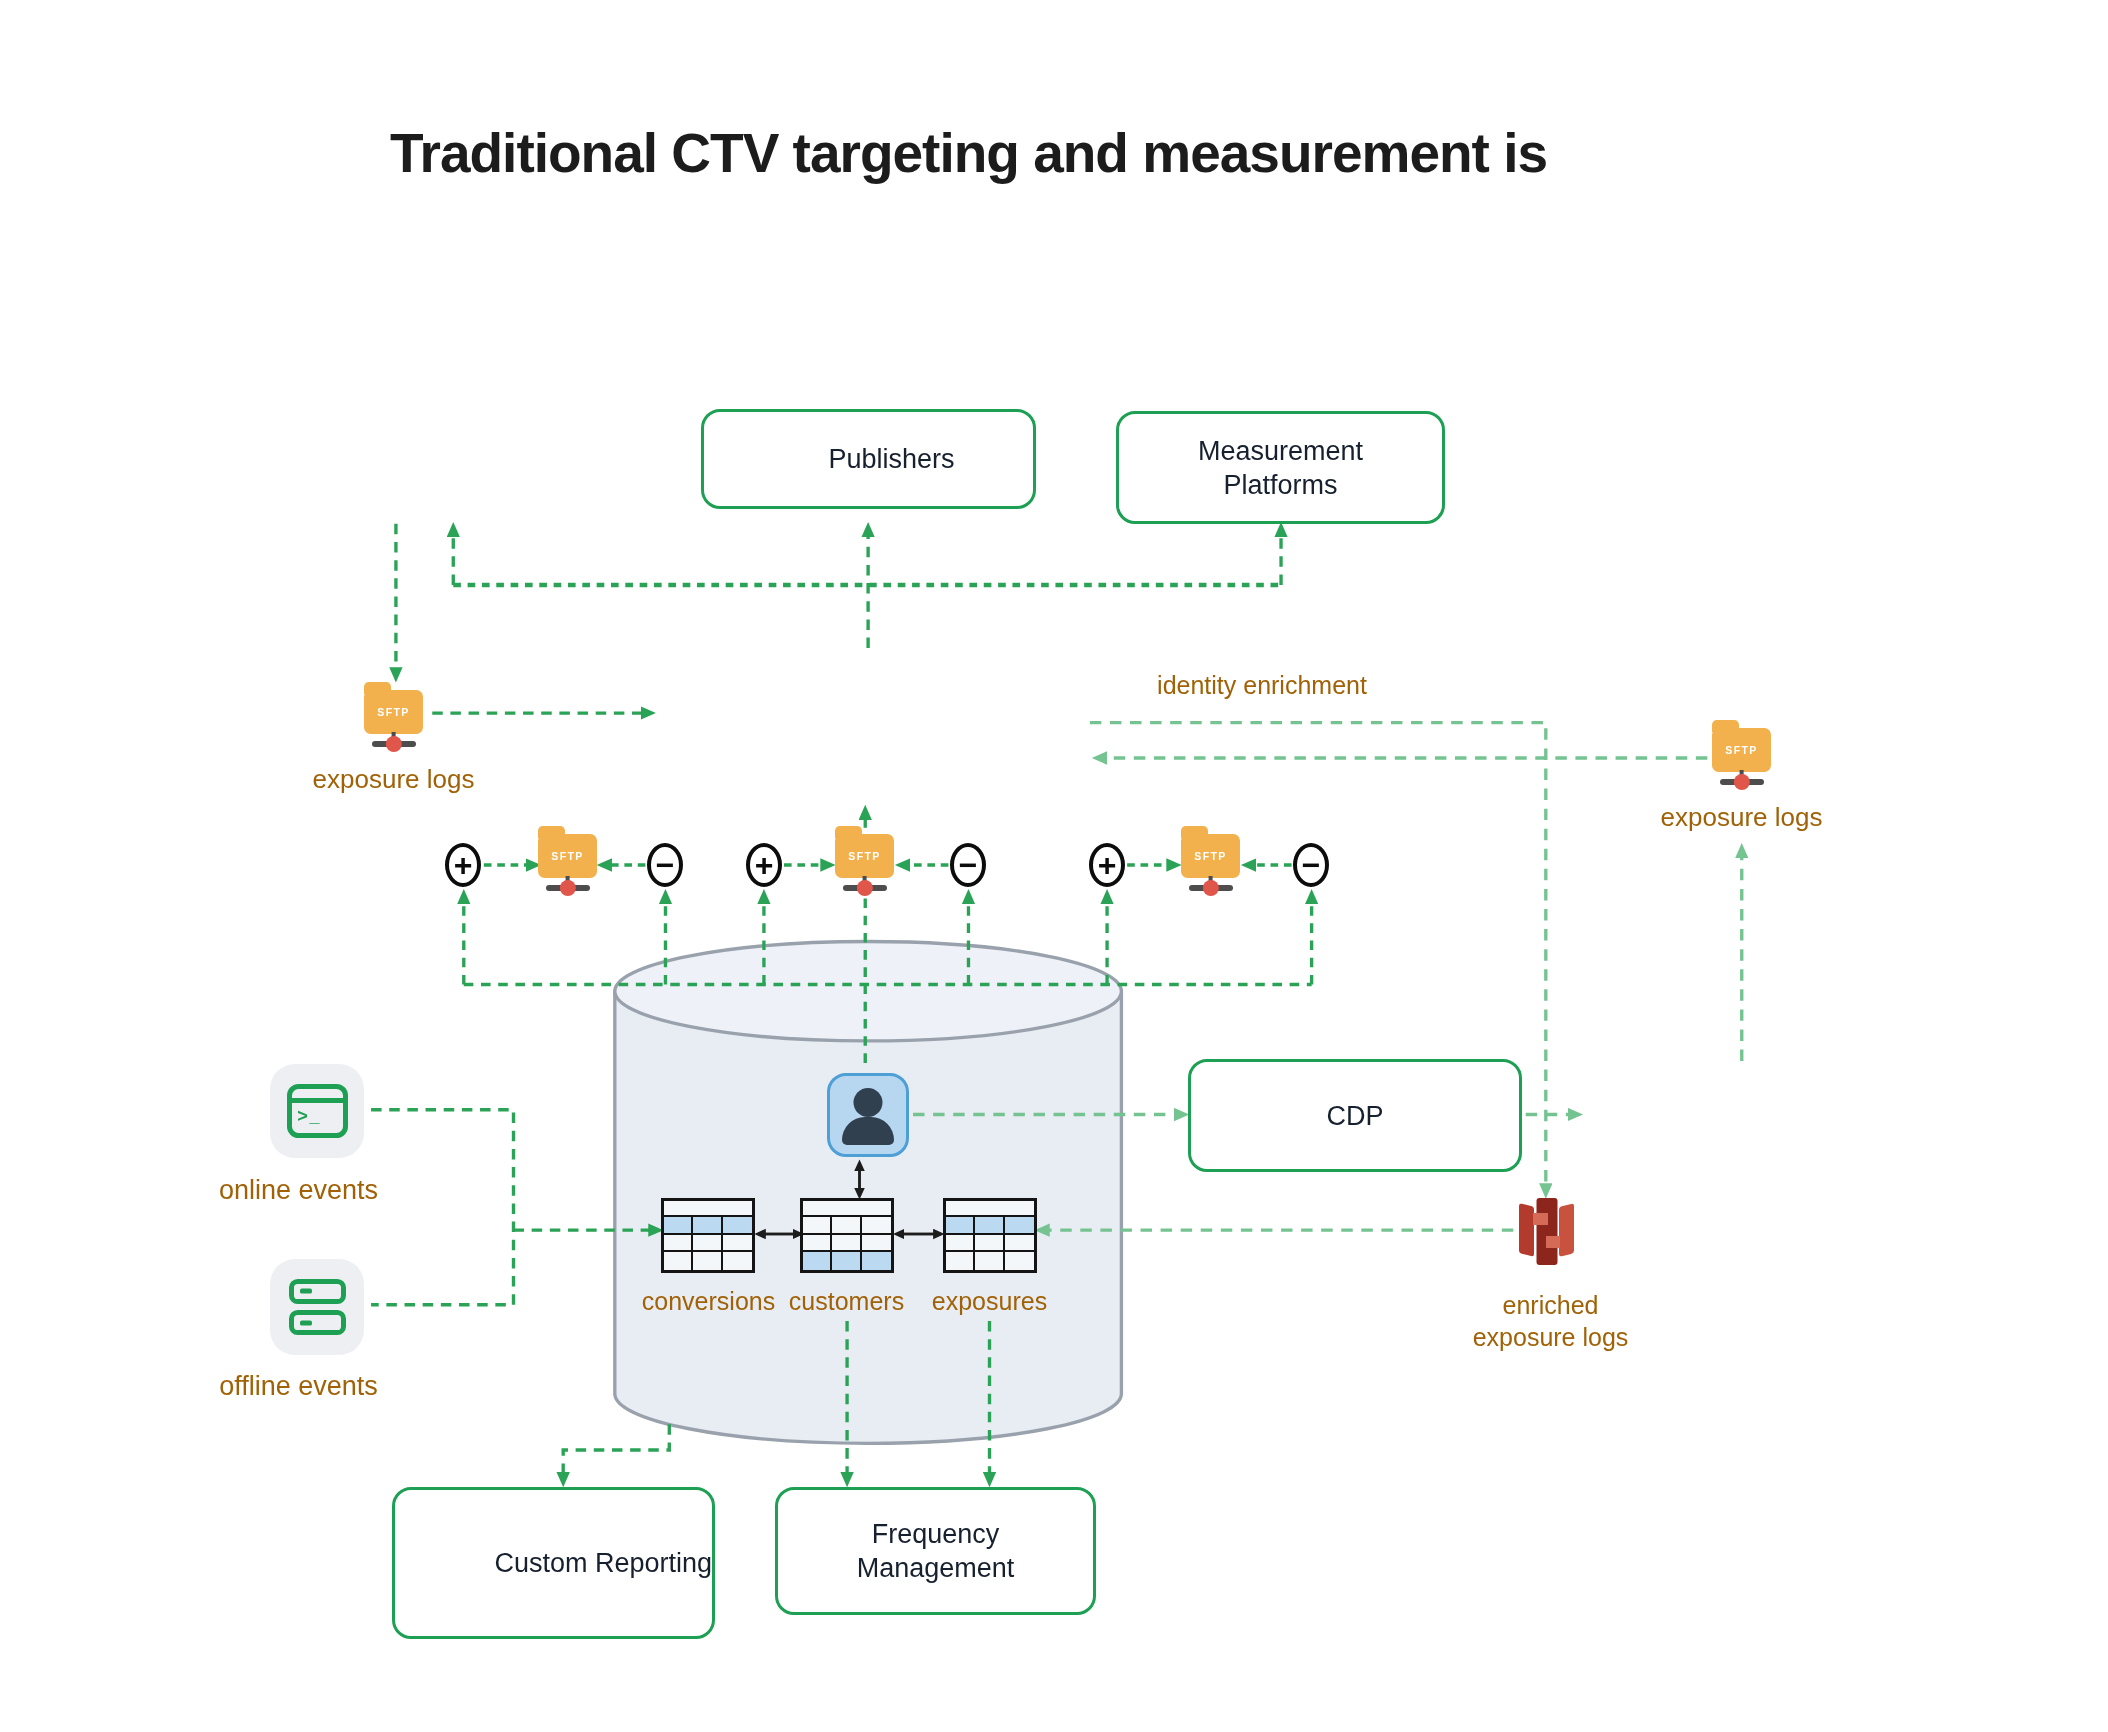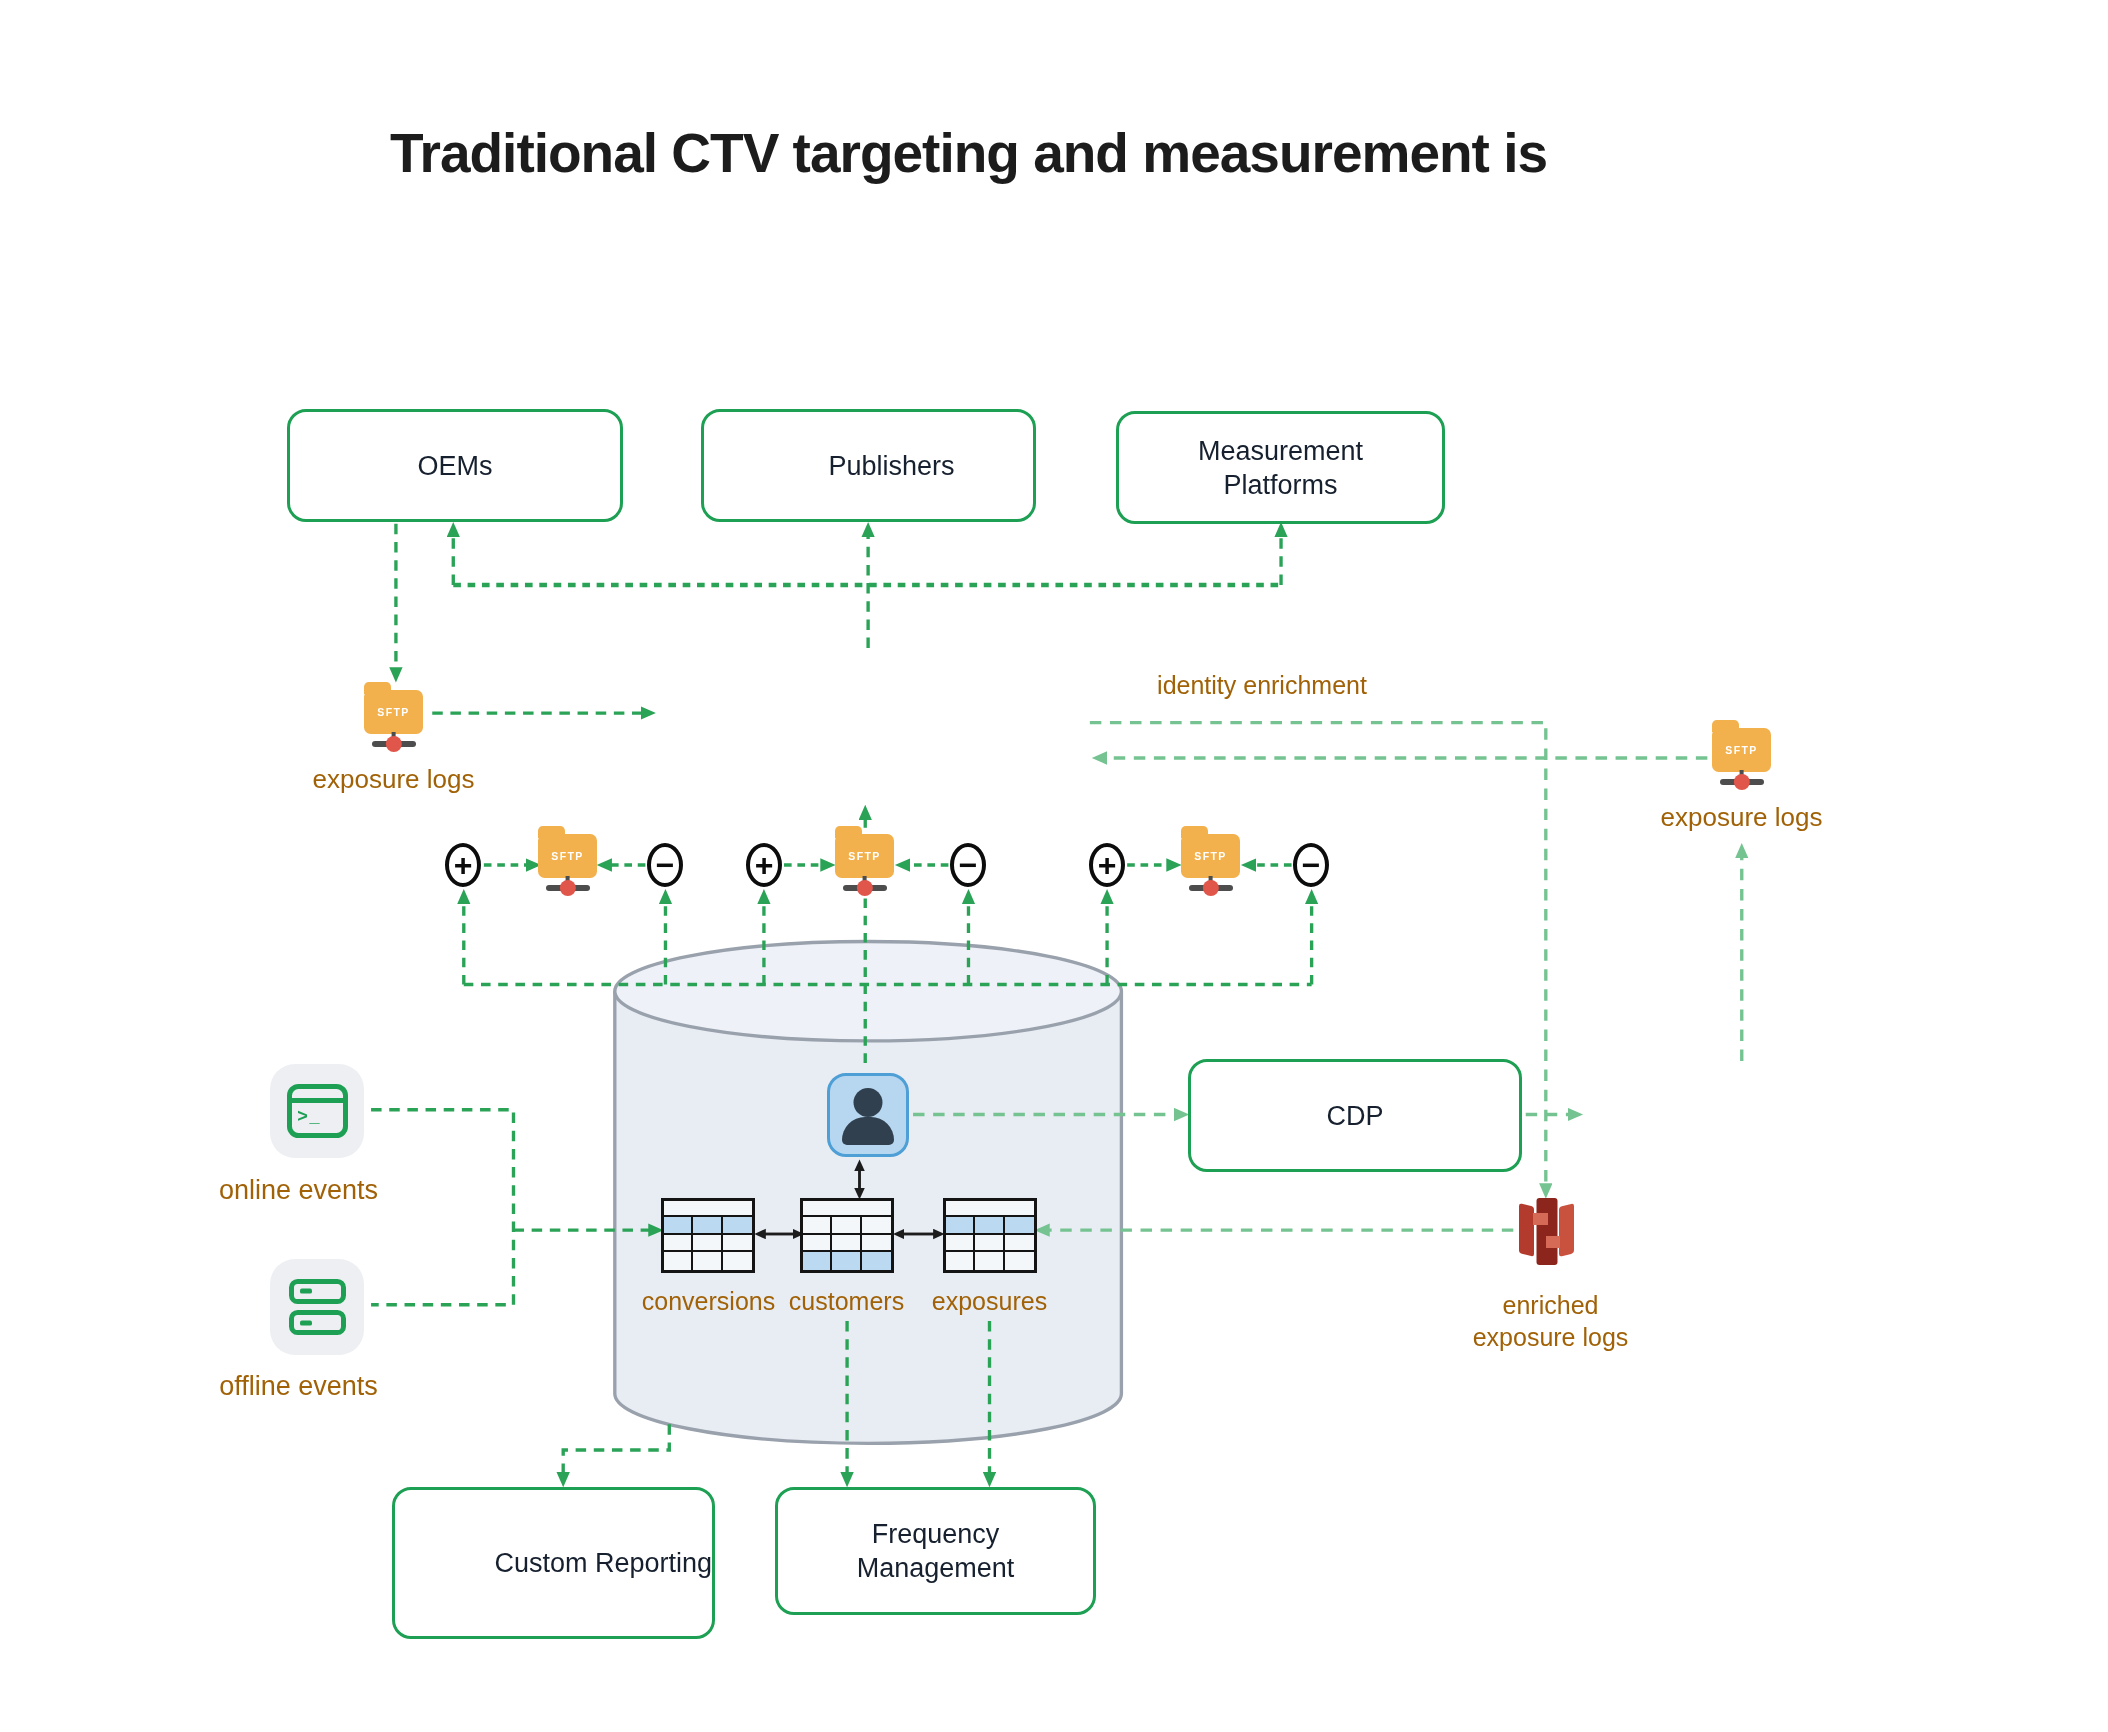--- a/index.html
+++ b/index.html
@@ -156,24 +156,21 @@
       <path d="M899 1224 V1244" marker-start="url(#abr)" marker-end="url(#ab)"></path>
       <path d="M800 1291 H830" marker-start="url(#abr)" marker-end="url(#ab)"></path>
       <path d="M945 1291 H977" marker-start="url(#abr)" marker-end="url(#ab)"></path>
     </g>
   </svg>
 
   <div class="abs title">
     <span>Traditional CTV targeting and measurement is</span>
   </div>
 
-  <div class="abs node" style="left:287px;top:409px;width:336px;height:113px;">
-    <span>OEMs</span>
-  </div>
-  <div class="abs node" style="left:701px;top:409px;width:335px;height:113px;padding-left:46px;">
+  <div class="abs node" style="left:701px;top:409px;width:335px;height:100px;padding-left:46px;">
     <span>Publishers</span>
   </div>
   <div class="abs node" style="left:1116px;top:411px;width:329px;height:113px;justify-content:center;">
     <span>Measurement</span>
     <span>Platforms</span>
   </div>
 
   <div class="abs lbl" style="left:1109px;top:669px;width:306px;font-size:25px;">
     <span>identity enrichment</span>
   </div>

